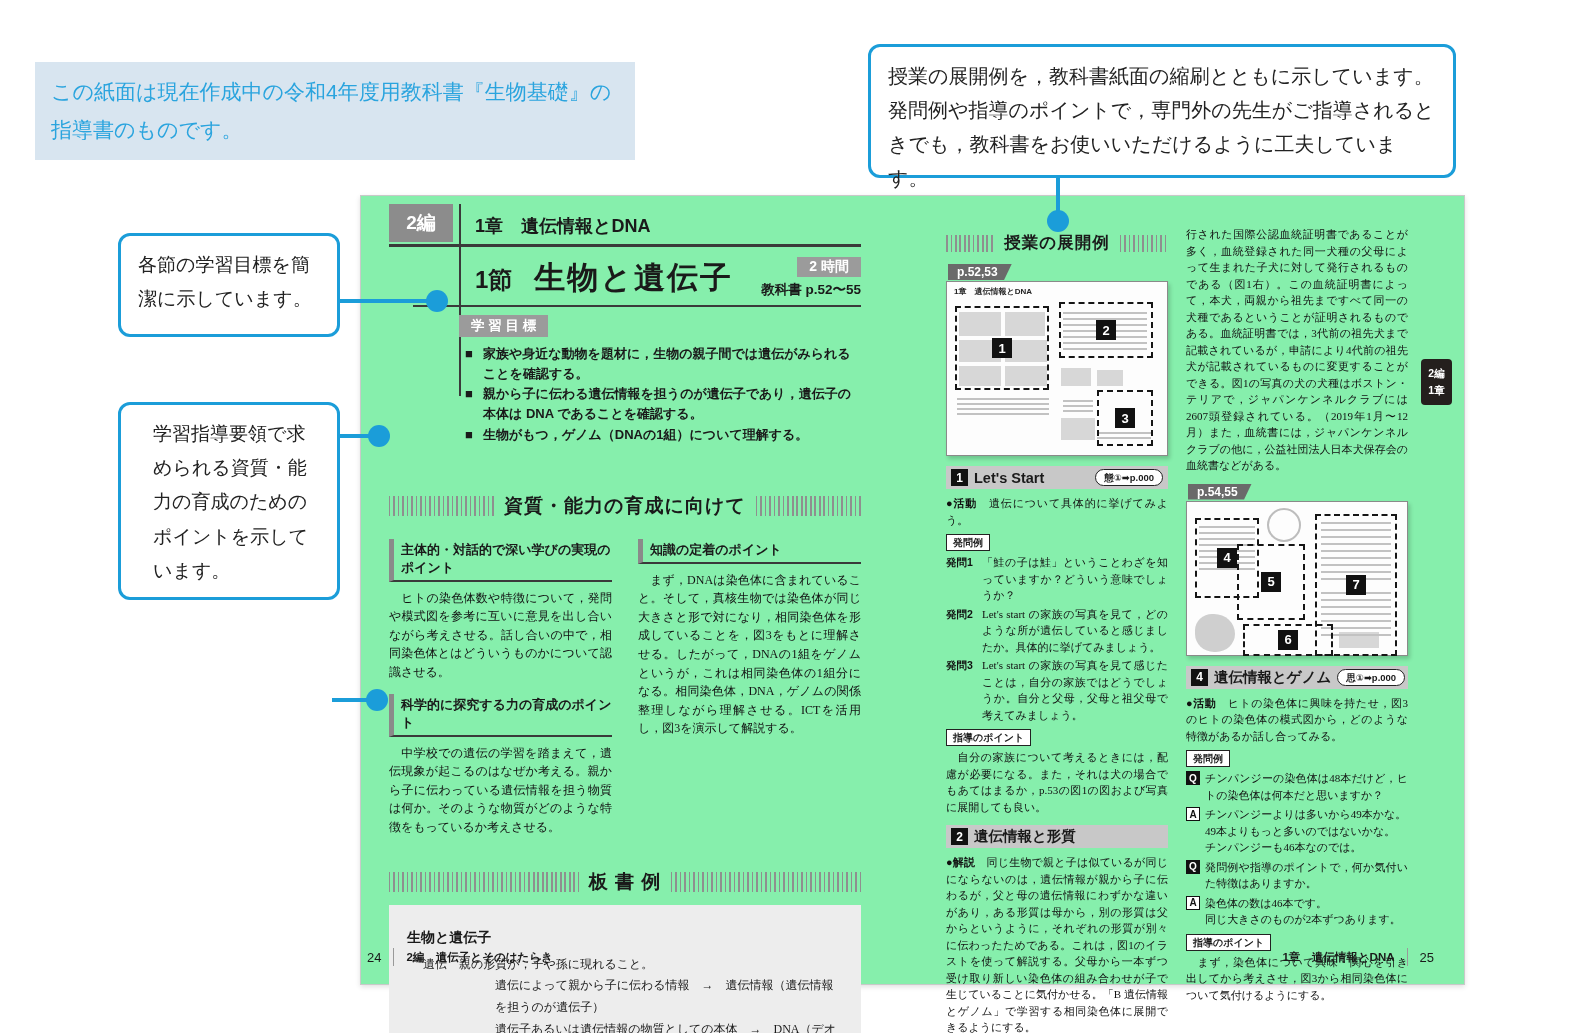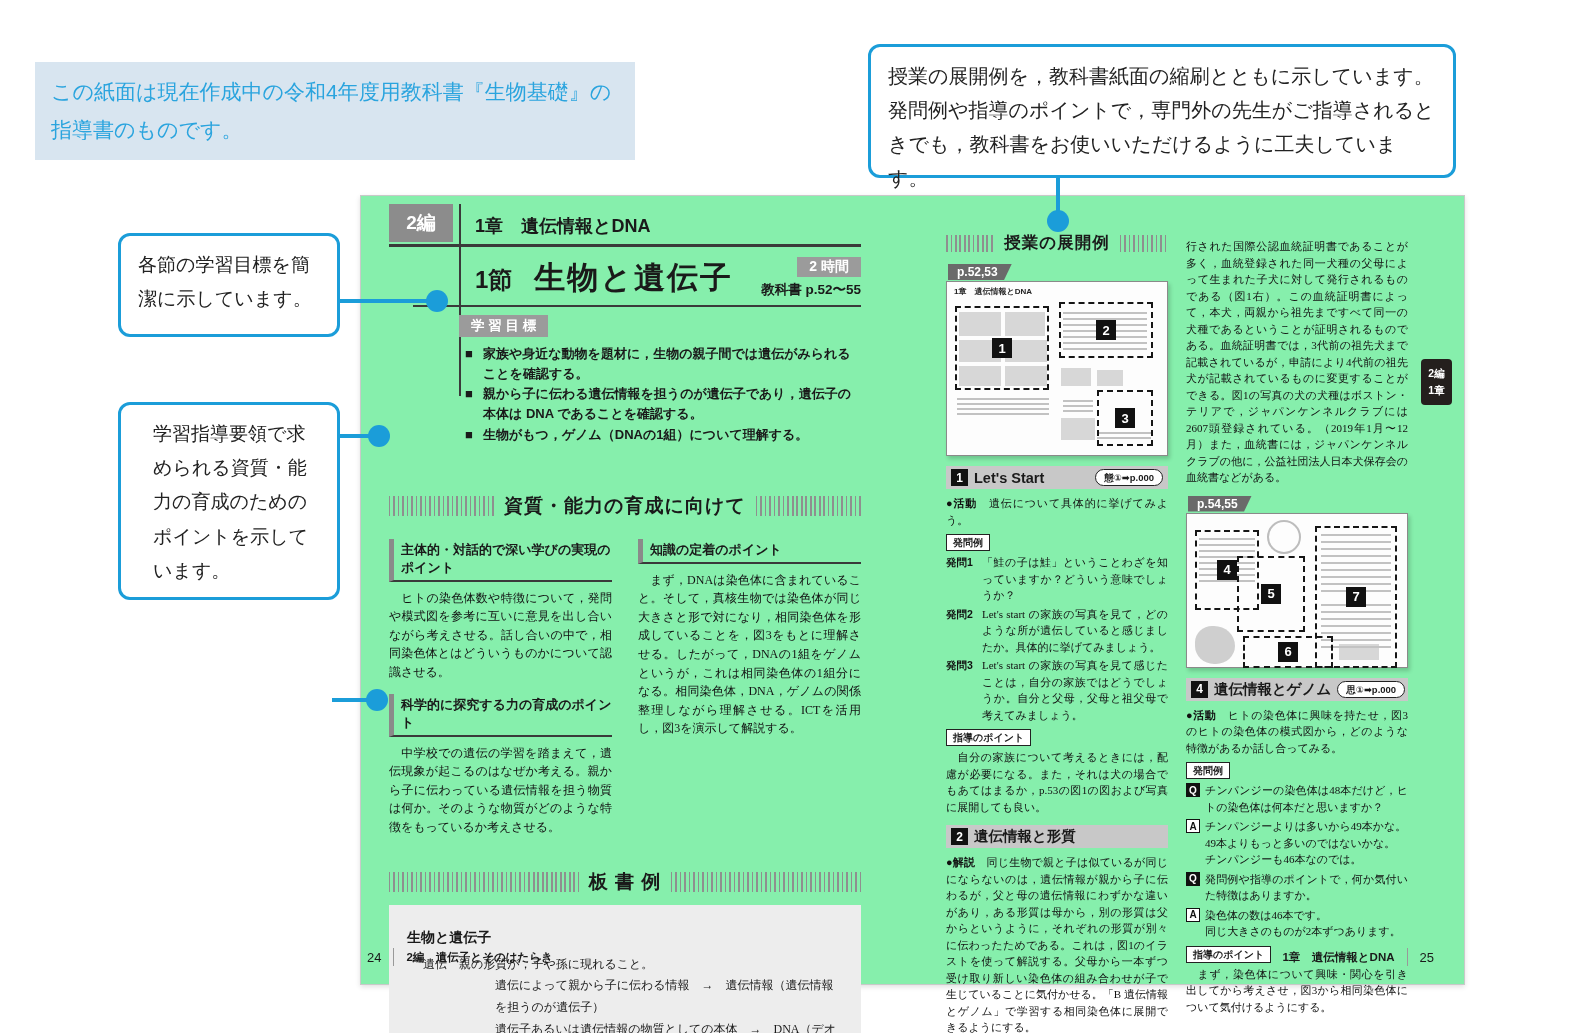--- a/index.html
+++ b/index.html
@@ -101,21 +101,21 @@
          padding:0 6px; line-height:15px; }
   .numq { display:flex; margin-bottom:2px; }
   .qh { flex:0 0 36px; font-weight:bold; font-family:"Liberation Sans","DejaVu Sans",sans-serif; font-size:10.5px; padding-top:1px; }
   .qt { flex:1; }
   .qa { display:flex; gap:5px; margin-bottom:3px; }
   .qa-chip { flex:0 0 14px; height:14px; margin-top:1px; font-size:10px; font-weight:bold;
              font-family:"Liberation Sans","DejaVu Sans",sans-serif; display:flex; align-items:center; justify-content:center; }
   .qc { background:#111; color:#fff; }
   .ac { background:#fff; color:#111; border:1.3px solid #111; }
   .qa-body { flex:1; }
-  .cont { margin-top:12px; }
+  .cont { margin-top:0; }
 
   
   .footer-l { position:absolute; left:6px; top:752px; display:flex; align-items:center; }
   .footer-r { position:absolute; right:30px; top:752px; display:flex; align-items:center; }
   .pgnum { font-size:13px; }
   .fdiv { width:1px; height:18px; background:#999; margin:0 12px; }
   .ftext { font-weight:bold; font-size:11.5px; }
   .side-tab { position:absolute; left:1060px; top:163px; width:31px; height:46px; background:#241f1d;
               border-radius:4px; color:#fff; font-weight:bold; font-size:10.5px; display:flex;
               flex-direction:column; align-items:center; justify-content:center; line-height:1.6; }

